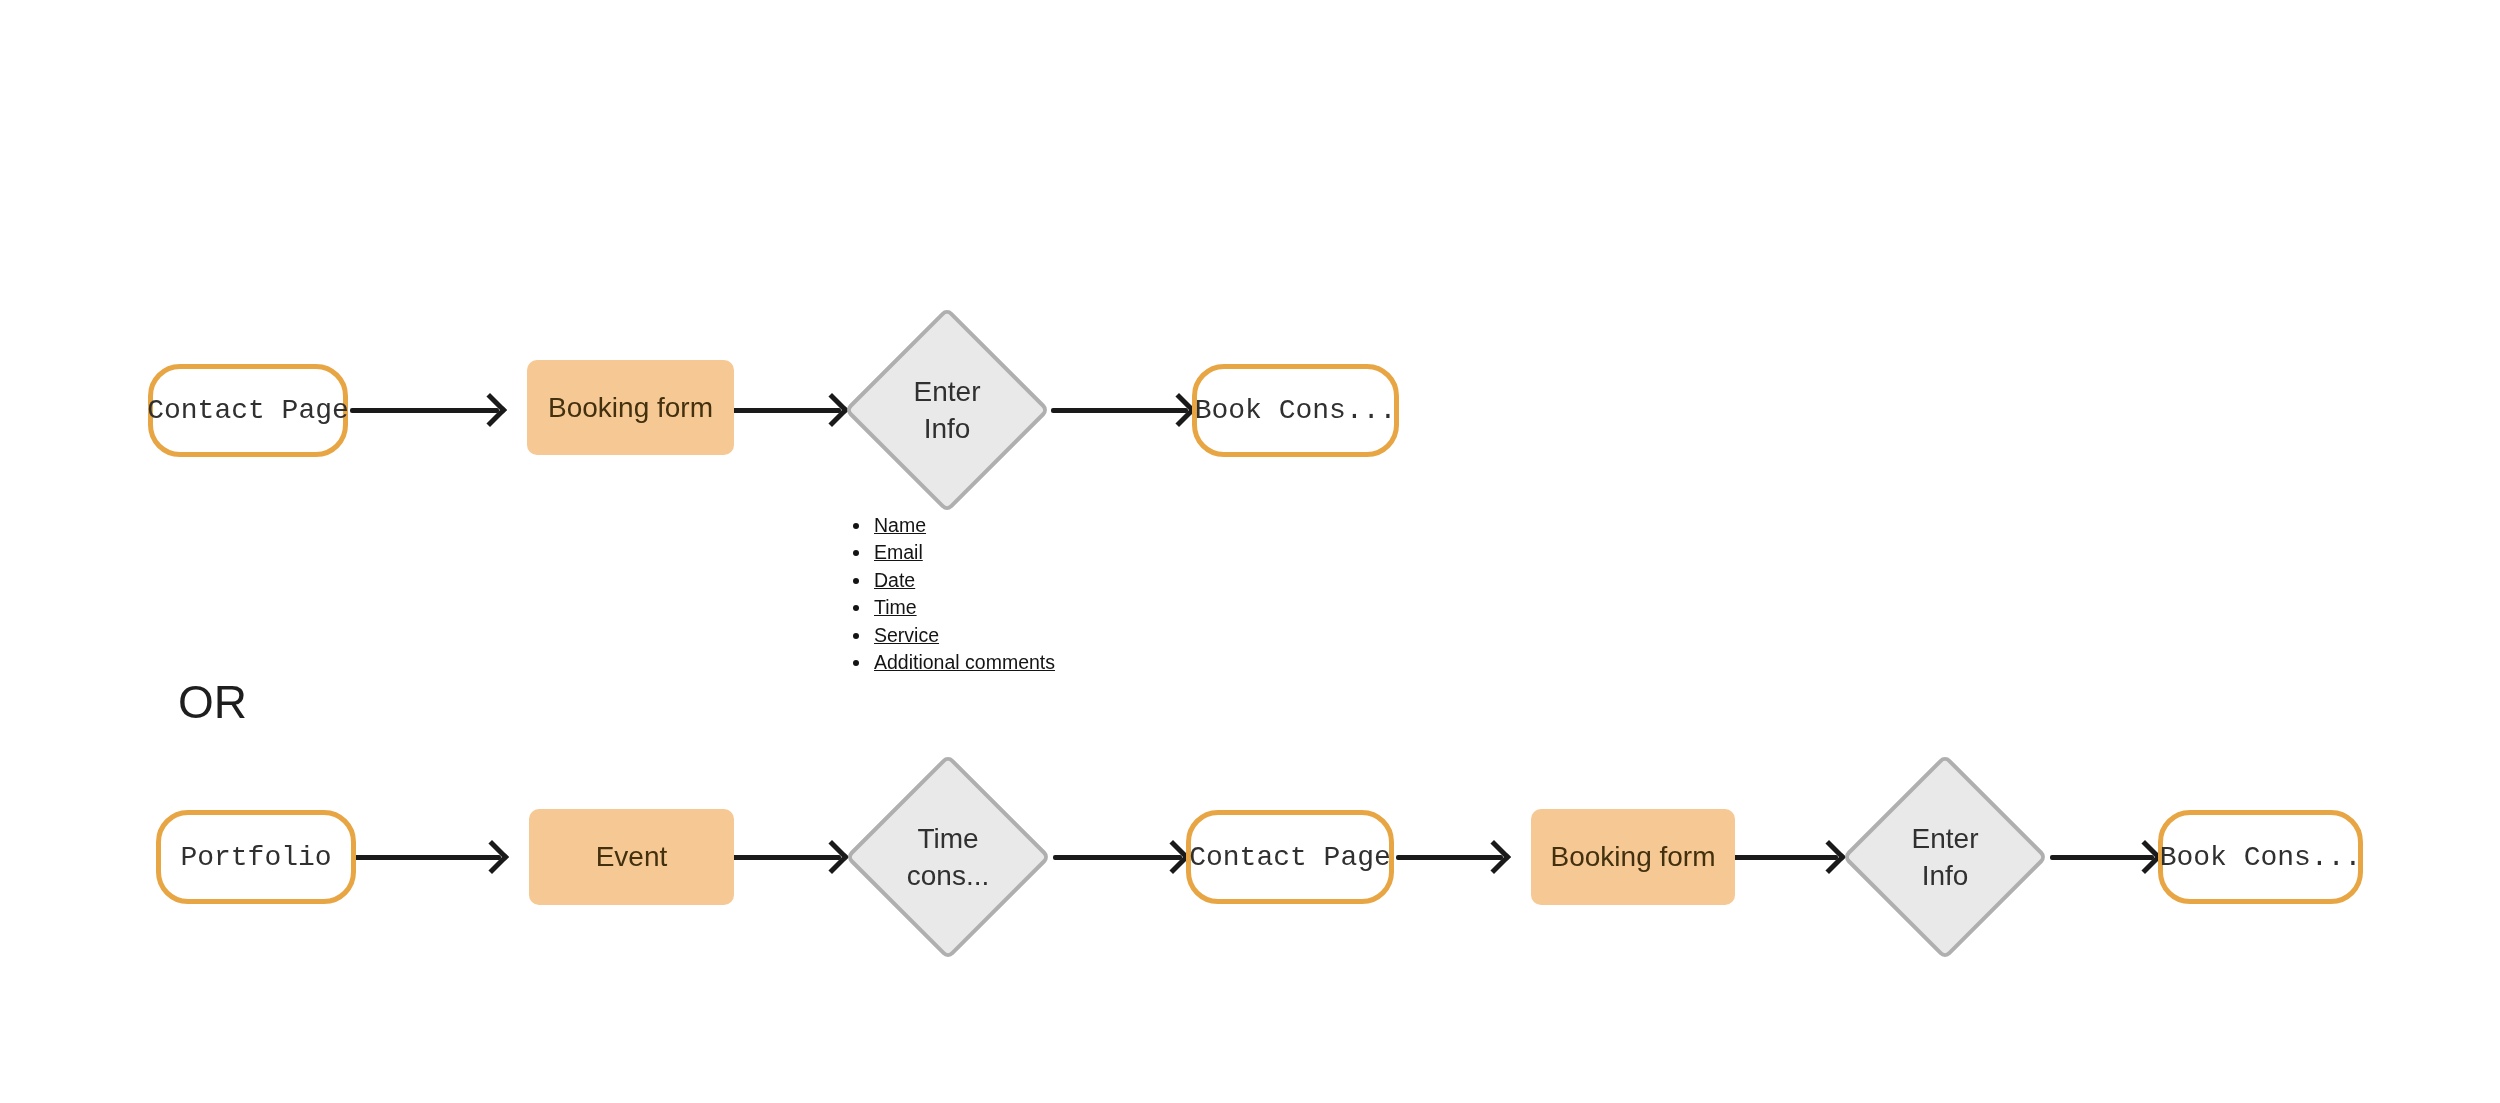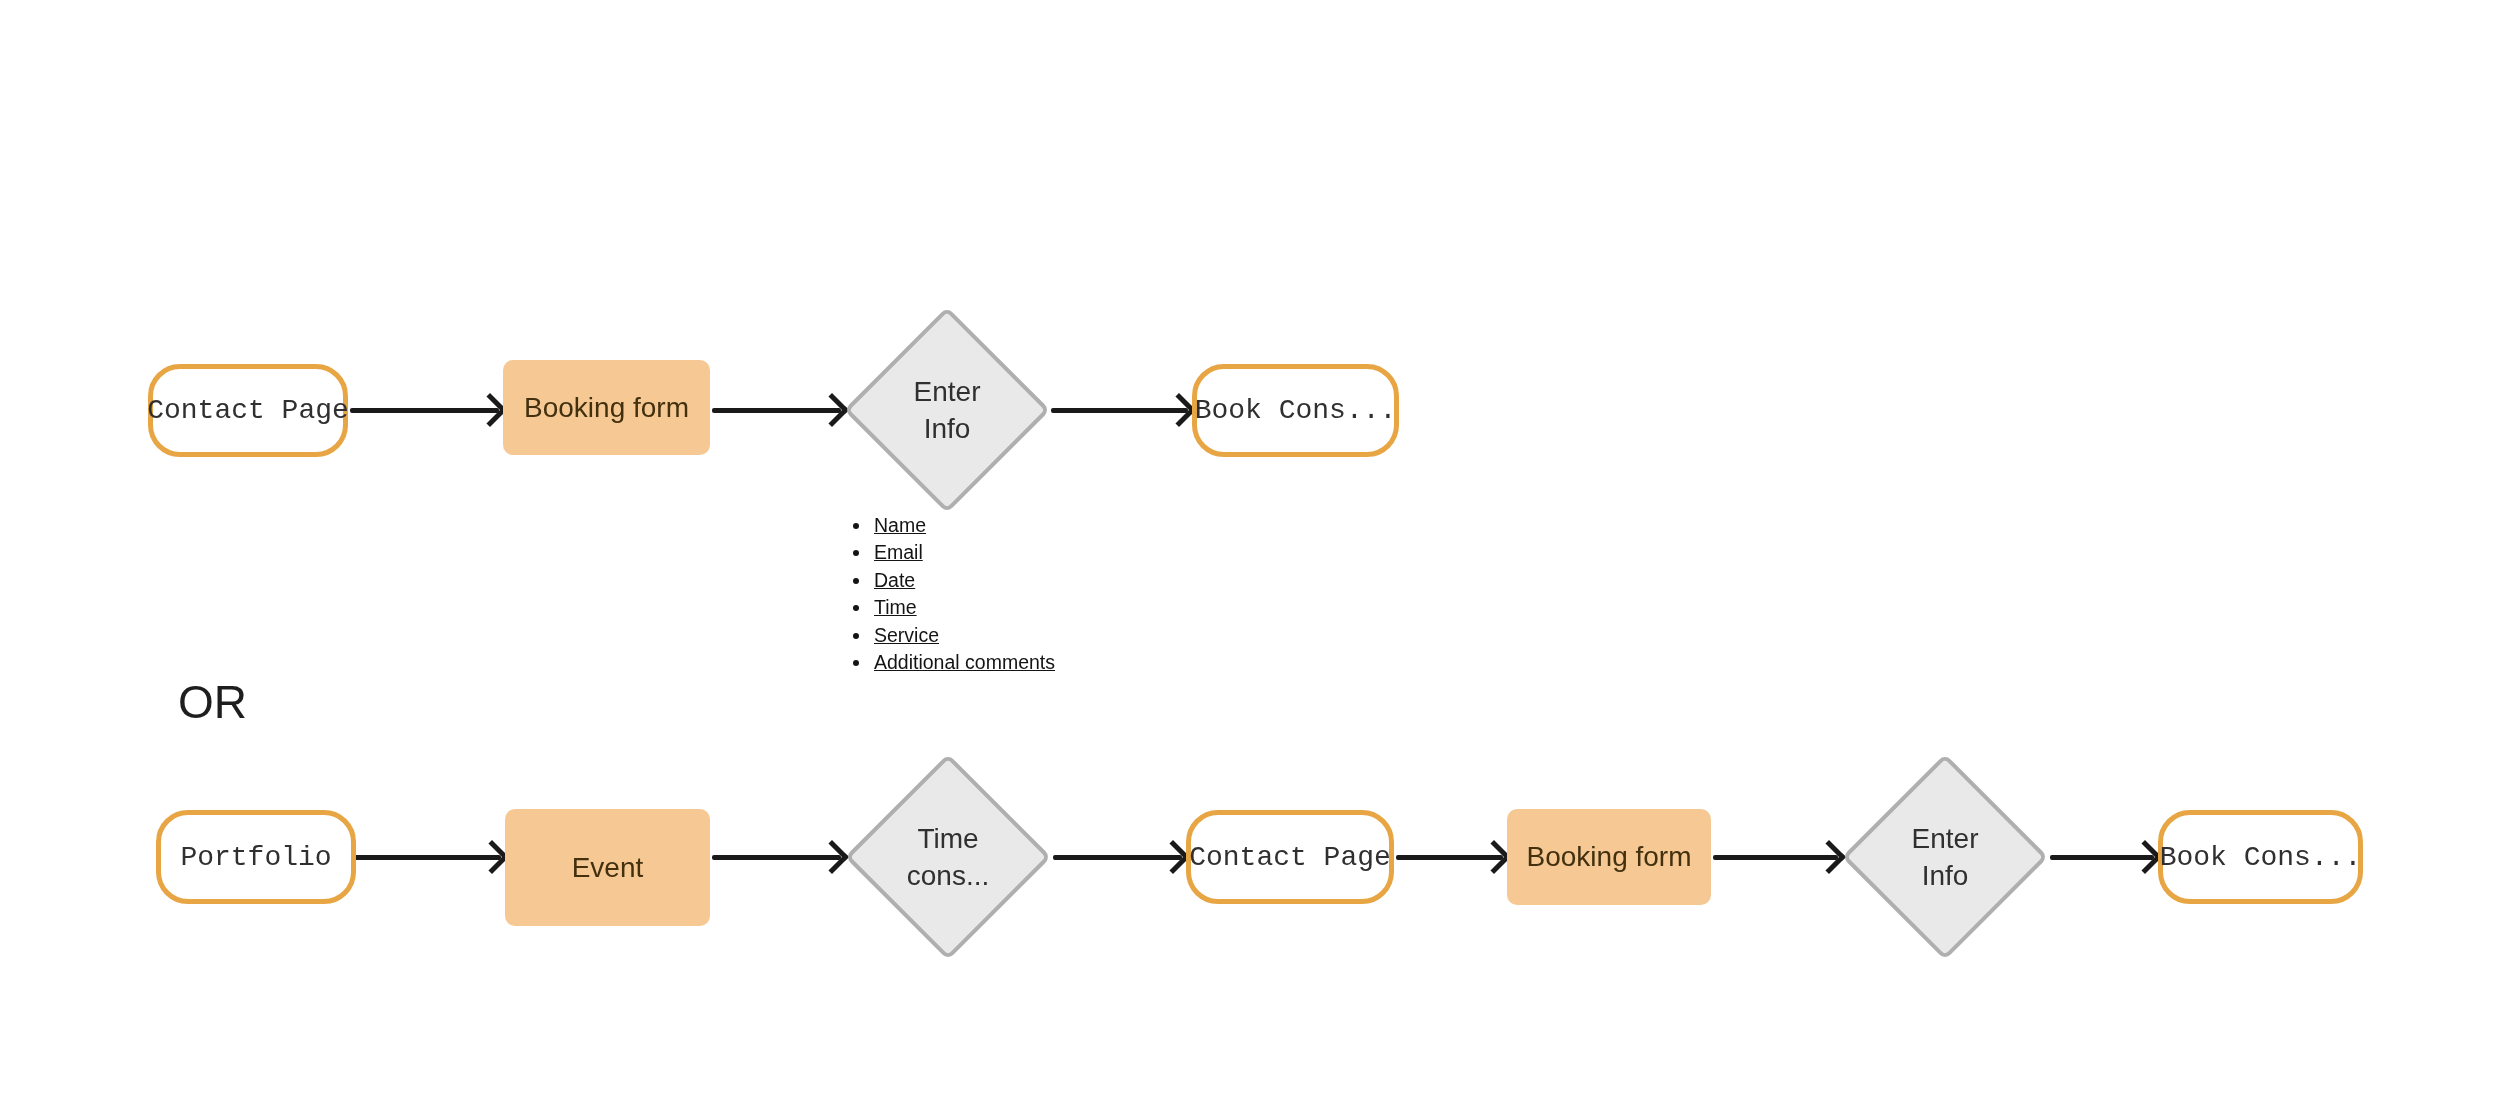--- a/index.html
+++ b/index.html
@@ -31,20 +31,21 @@
   .terminator{
     background:var(--terminator-fill,#fff);
     border:5px solid var(--accent,#E8A543);
     border-radius:32px;
     font-family:Liberation Mono, monospace;
   }
   .process{
     background:var(--process-fill,#F6C994);
     border-radius:10px;
     color:var(--process-text,#42300F);
+    margin-left:24px;
   }
   .decision{
     position:absolute;z-index:2;width:208px;height:208px;
   }
   .diamond{
     position:absolute;left:31px;top:31px;width:146px;height:146px;
     transform:rotate(45deg);
     background:var(--decision-fill,#E9E9E9);
     border:4px solid var(--decision-border,#AFAFAF);
     border-radius:8px;
@@ -141,21 +142,21 @@
         <div class="arrow-line"></div>
         <div class="arrow-head"></div>
       </div>
       <div class="arrow" style="left: 2050px; top: 835px; width: 108px;">
         <div class="arrow-line"></div>
         <div class="arrow-head"></div>
       </div>
       <div class="node terminator" style="left: 156px; top: 810px; width: 200px; height: 94px;">
         <div class="node-label" style="display: inline;">Portfolio</div>
       </div>
-      <div class="node process" style="left: 505px; top: 809px; width: 205px; height: 117px;">
+      <div class="node process" style="left: 505px; top: 809px; width: 205px; height: 96px;">
         <div class="node-label" style="display: inline;">Event</div>
       </div>
       <div class="decision" style="left: 844px; top: 753px;">
         <div class="diamond"></div>
         <div class="decision-label">
           <div>Time</div>
           <div>cons...</div>
         </div>
       </div>
       <div class="node terminator" style="left: 1186px; top: 810px; width: 208px; height: 94px;">

